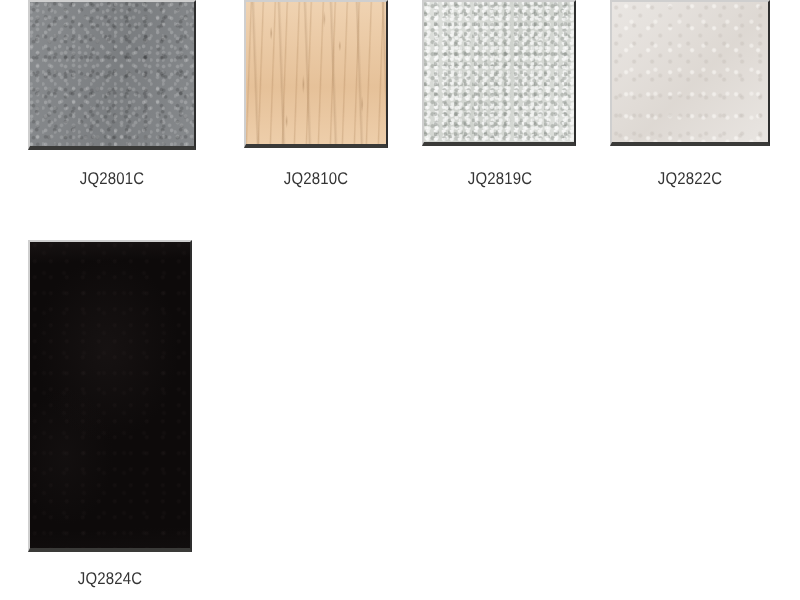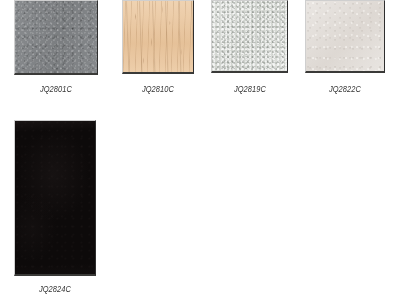--- a/index.html
+++ b/index.html
@@ -15,21 +15,20 @@
     font-family: "Liberation Sans", sans-serif;
     background: #ffffff;
   }
 
   .catalog {
     position: absolute;
     left: 0;
     top: 0;
     width: 400px;
     height: 300px;
-    font-style: italic;
   }
 
   .swatch-cell {
     position: absolute;
   }
 
   .swatch-tile {
     position: absolute;
     left: 0;
     top: 0;

